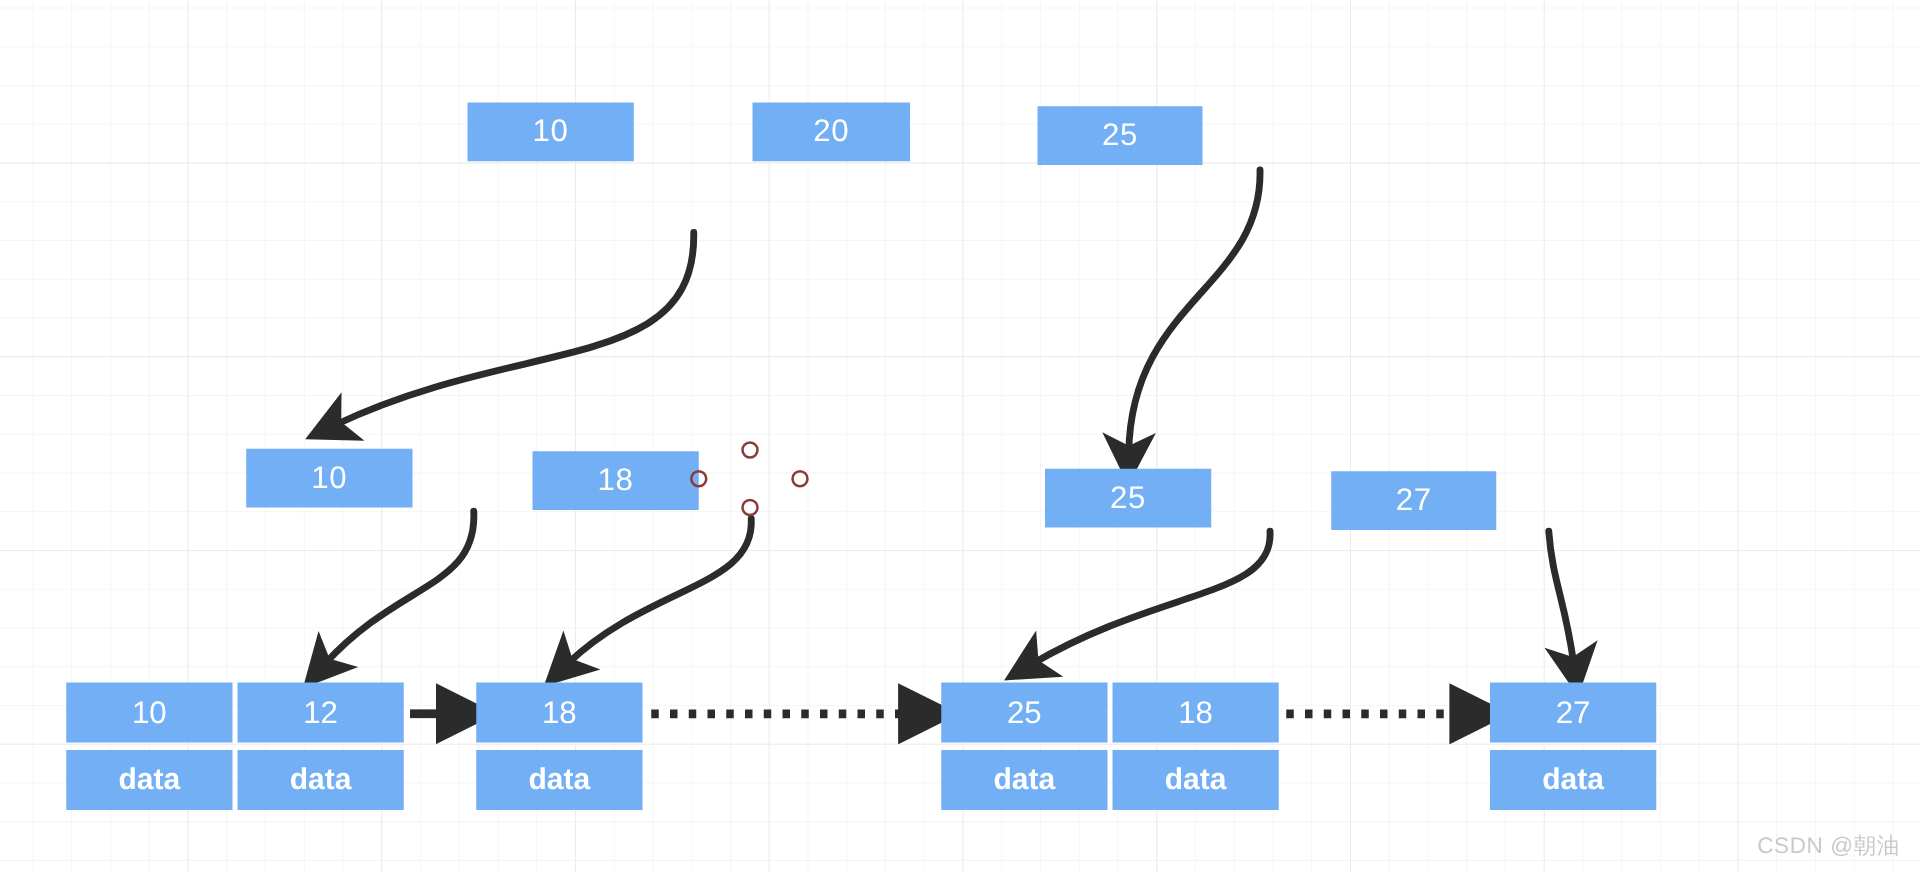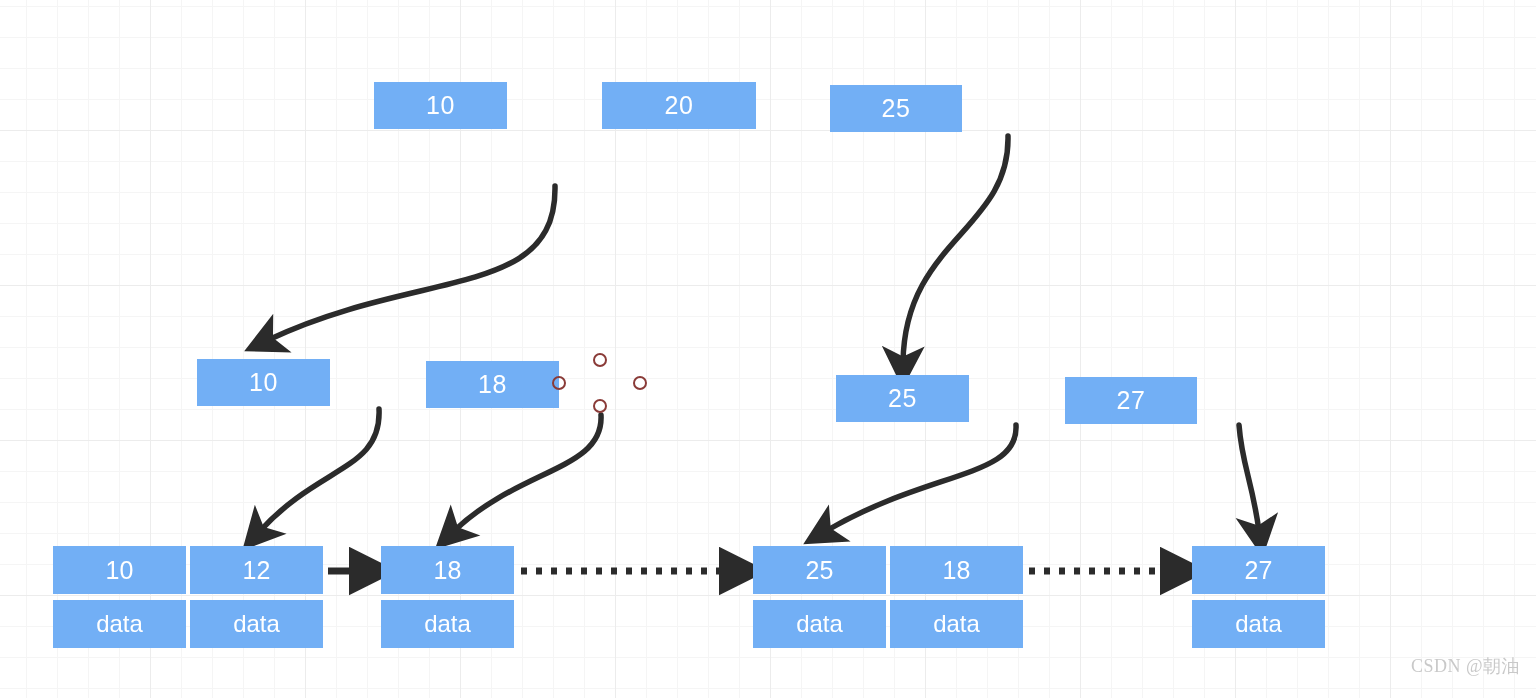--- a/index.html
+++ b/index.html
@@ -61,38 +61,39 @@
     justify-content: center;
     font-size: 25px;
     font-family: "Liberation Sans", sans-serif;
     width: 133px;
     height: 48px;
     box-sizing: border-box;
   }
   .leaf-cell.data-cell {
     margin-top: 6px;
     font-size: 24px;
+    font-weight: bold;
   }
   .handle {
     position: absolute;
     width: 14px;
     height: 14px;
     border: 2px solid #8a3b38;
     border-radius: 50%;
     background: transparent;
     box-sizing: border-box;
     z-index: 6;
   }
   #watermark {
     position: absolute;
     right: 16px;
-    bottom: 20px;
+    bottom: 10px;
     color: #c9c9c9;
     font-size: 18px;
-    font-family: Liberation Serif, serif;
+    font-family: Liberation Sans, sans-serif;
     letter-spacing: 0.5px;
     z-index: 8;
     white-space: nowrap;
   }
 </style>
 </head>
 <body>
 
 <div id="canvas">
 
@@ -116,21 +117,21 @@
     </g>
 
     <g>
       <path d="M 328,571 L 352,571" fill="none" stroke="#2b2b2b" stroke-width="7" marker-end="url(#arrowFlat)"></path>
       <path d="M 521,571 L 722,571" fill="none" stroke="#2b2b2b" stroke-width="7" stroke-dasharray="6 9" marker-end="url(#arrowFlat)"></path>
       <path d="M 1029,571 L 1163,571" fill="none" stroke="#2b2b2b" stroke-width="7" stroke-dasharray="6 9" marker-end="url(#arrowFlat)"></path>
     </g>
   </svg>
 
   <div class="node" style="left:374px; top:82px; width:133px; height:47px;">10</div>
-  <div class="node" style="left:602px; top:82px; width:154px; height:47px;">20</div>
+  <div class="node" style="left:602px; top:82px; width:126px; height:47px;">20</div>
   <div class="node" style="left:830px; top:85px; width:132px; height:47px;">25</div>
 
   <div class="node" style="left:197px; top:359px; width:133px; height:47px;">10</div>
   <div class="node" style="left:426px; top:361px; width:133px; height:47px;">18</div>
   <div class="node" style="left:836px; top:375px; width:133px; height:47px;">25</div>
   <div class="node" style="left:1065px; top:377px; width:132px; height:47px;">27</div>
 
   <div class="handle" style="left:593px; top:353px;"></div>
   <div class="handle" style="left:552px; top:376px;"></div>
   <div class="handle" style="left:633px; top:376px;"></div>

